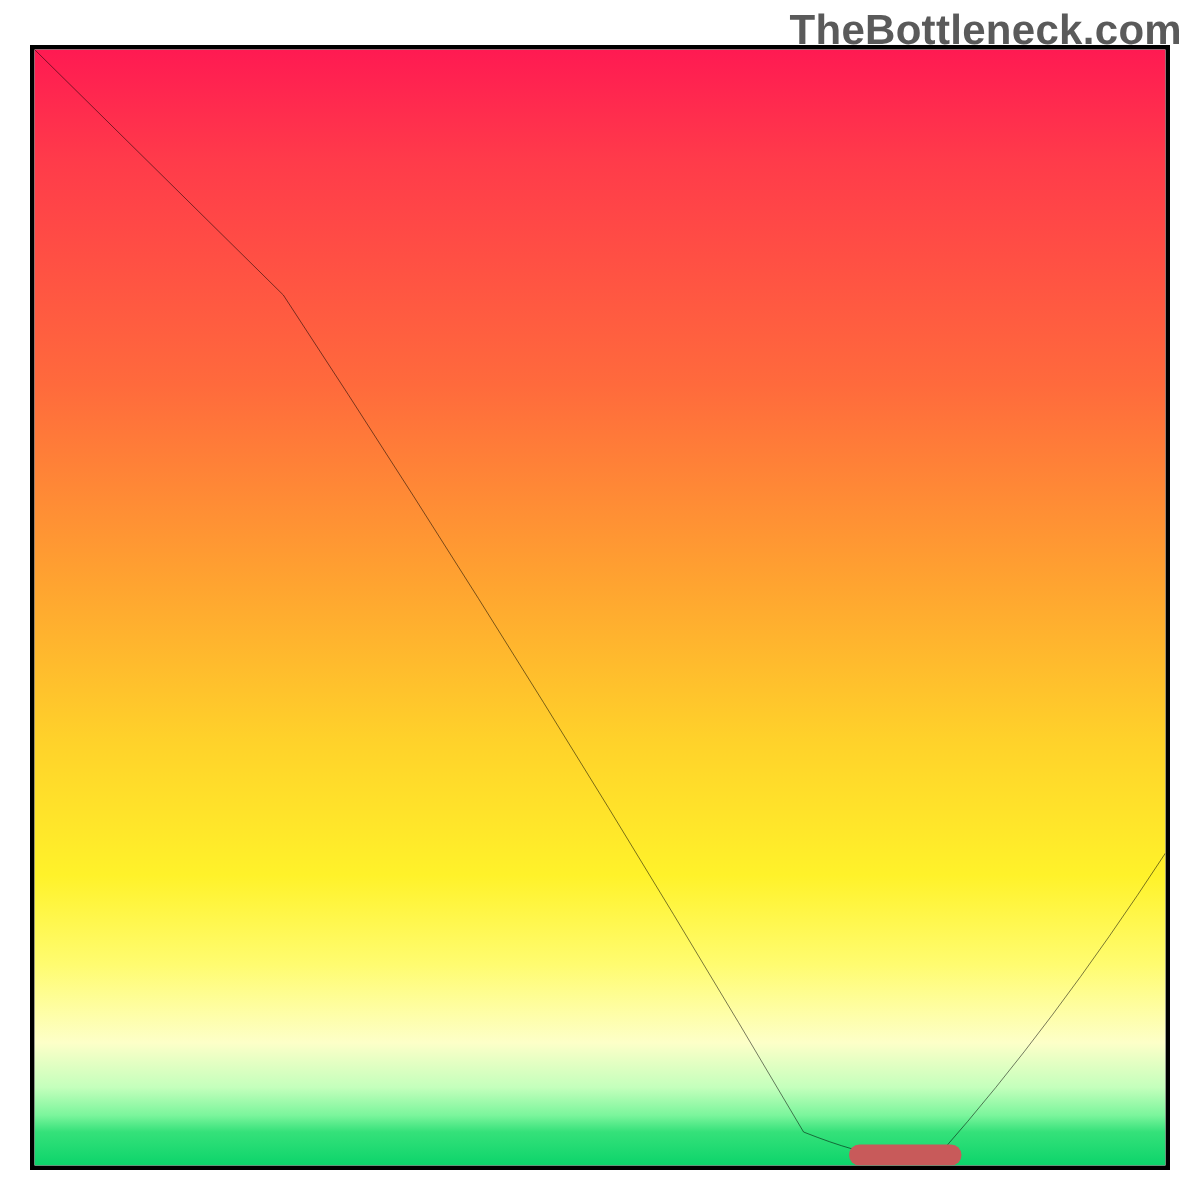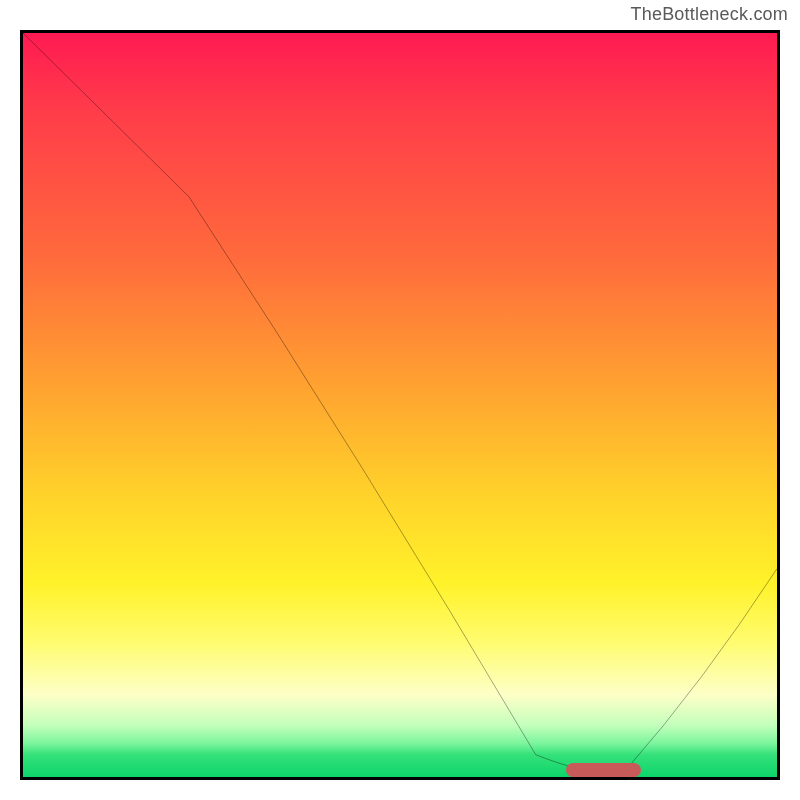--- a/index.html
+++ b/index.html
@@ -12,23 +12,23 @@
   }
   .container {
     position: relative;
     width: 800px;
     height: 800px;
   }
   .watermark {
     position: absolute;
     top: 4px;
     right: 12px;
-    font-size: 18px;
+    font-size: 28px;
     color: #5a5a5a;
-    font-weight: 400;
+    font-weight: 700;
     letter-spacing: 0.2px;
   }
   
   .frame {
     position: absolute;
     left: 20px;
     top: 30px;
     width: 760px;
     height: 750px;
     border: 3px solid #000;

